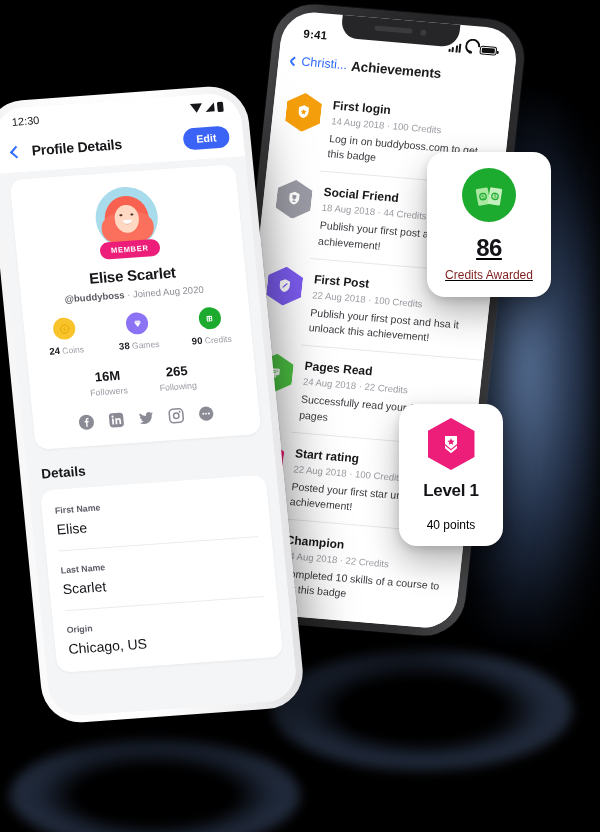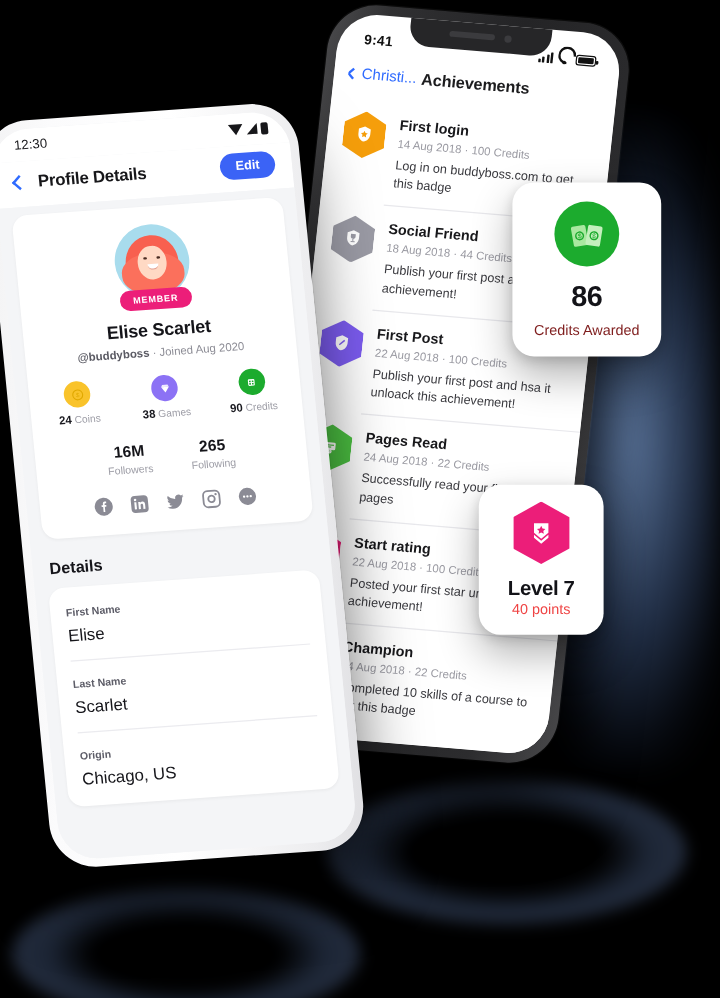--- a/index.html
+++ b/index.html
@@ -179,31 +179,31 @@
   .field:last-child { border-bottom: none; }
   .f-lab { font-size: 8.8px; color: #5d5d68; font-weight: 600; }
   .f-val { font-size: 14px; color: #15151a; margin-top: 6px; font-weight: 400; }
 
   
   .fcard {
     position: absolute; background: #fff; border-radius: 18px;
     box-shadow: 0 16px 34px rgba(0,0,0,.3), 0 3px 10px rgba(0,0,0,.14);
     text-align: center; z-index: 30;
   }
-  .card-credits { left: 427px; top: 152px; width: 124px; padding: 16px 10px 15px; }
+  .card-credits { left: 427px; top: 152px; width: 124px; padding: 16px 10px 15px; text-decoration: underline; }
   .credit-circle { width: 54px; height: 54px; border-radius: 50%; background: #1cab2e; margin: 0 auto; display: flex; align-items: center; justify-content: center; }
   .credit-circle svg { width: 30px; height: 27px; }
   .big-num { font-size: 24px; font-weight: 700; color: #131318; margin-top: 12px; letter-spacing: -.5px; }
   .card-sub { font-size: 12px; color: #7f1d1d; margin-top: 6px; }
 
   .card-level { left: 399px; top: 404px; width: 104px; padding: 14px 10px 14px; }
   .level-hex { width: 47px; height: 52px; margin: 0 auto; clip-path: polygon(50% 0%, 100% 25%, 100% 75%, 50% 100%, 0% 75%, 0% 25%); background: #ec1e79; display: flex; align-items: center; justify-content: center; }
   .level-hex svg { width: 24px; height: 24px; fill: #fff; }
   .lvl-num { font-size: 17px; font-weight: 700; color: #131318; margin-top: 11px; letter-spacing: -.3px; }
-  .lvl-sub { font-size: 12px; color: #ef4444; margin-top: 0; }
+  .lvl-sub { font-size: 12px; color: #000000; margin-top: 17px; }
 </style>
 </head>
 <body>
 
 <div id="stage">
 
   <div class="glow-blue"></div>
   <div class="floor-ellipse floor-a"></div>
   <div class="floor-ellipse floor-b"></div>
 
@@ -500,17 +500,17 @@
   </div>
 
   <div class="fcard card-level">
     <span class="level-hex">
       <svg viewBox="0 0 24 24">
           <path d="M6 4h12v8l-6 5-6-5z" fill="#fff"></path>
           <path d="M12 6.2l1.1 2.2 2.4.35-1.75 1.7.42 2.4L12 11.72l-2.17 1.15.42-2.4-1.75-1.7 2.4-.35z" fill="#ec1e79"></path>
           <path d="M6 13.6l6 5 6-5v2.6l-6 5-6-5z" fill="#fff"></path>
         </svg>
     </span>
-    <div class="lvl-num">Level 7</div>
+    <div class="lvl-num">Level 1</div>
     <div class="lvl-sub">40 points</div>
   </div>
 
 </div>
 
 </body></html>

